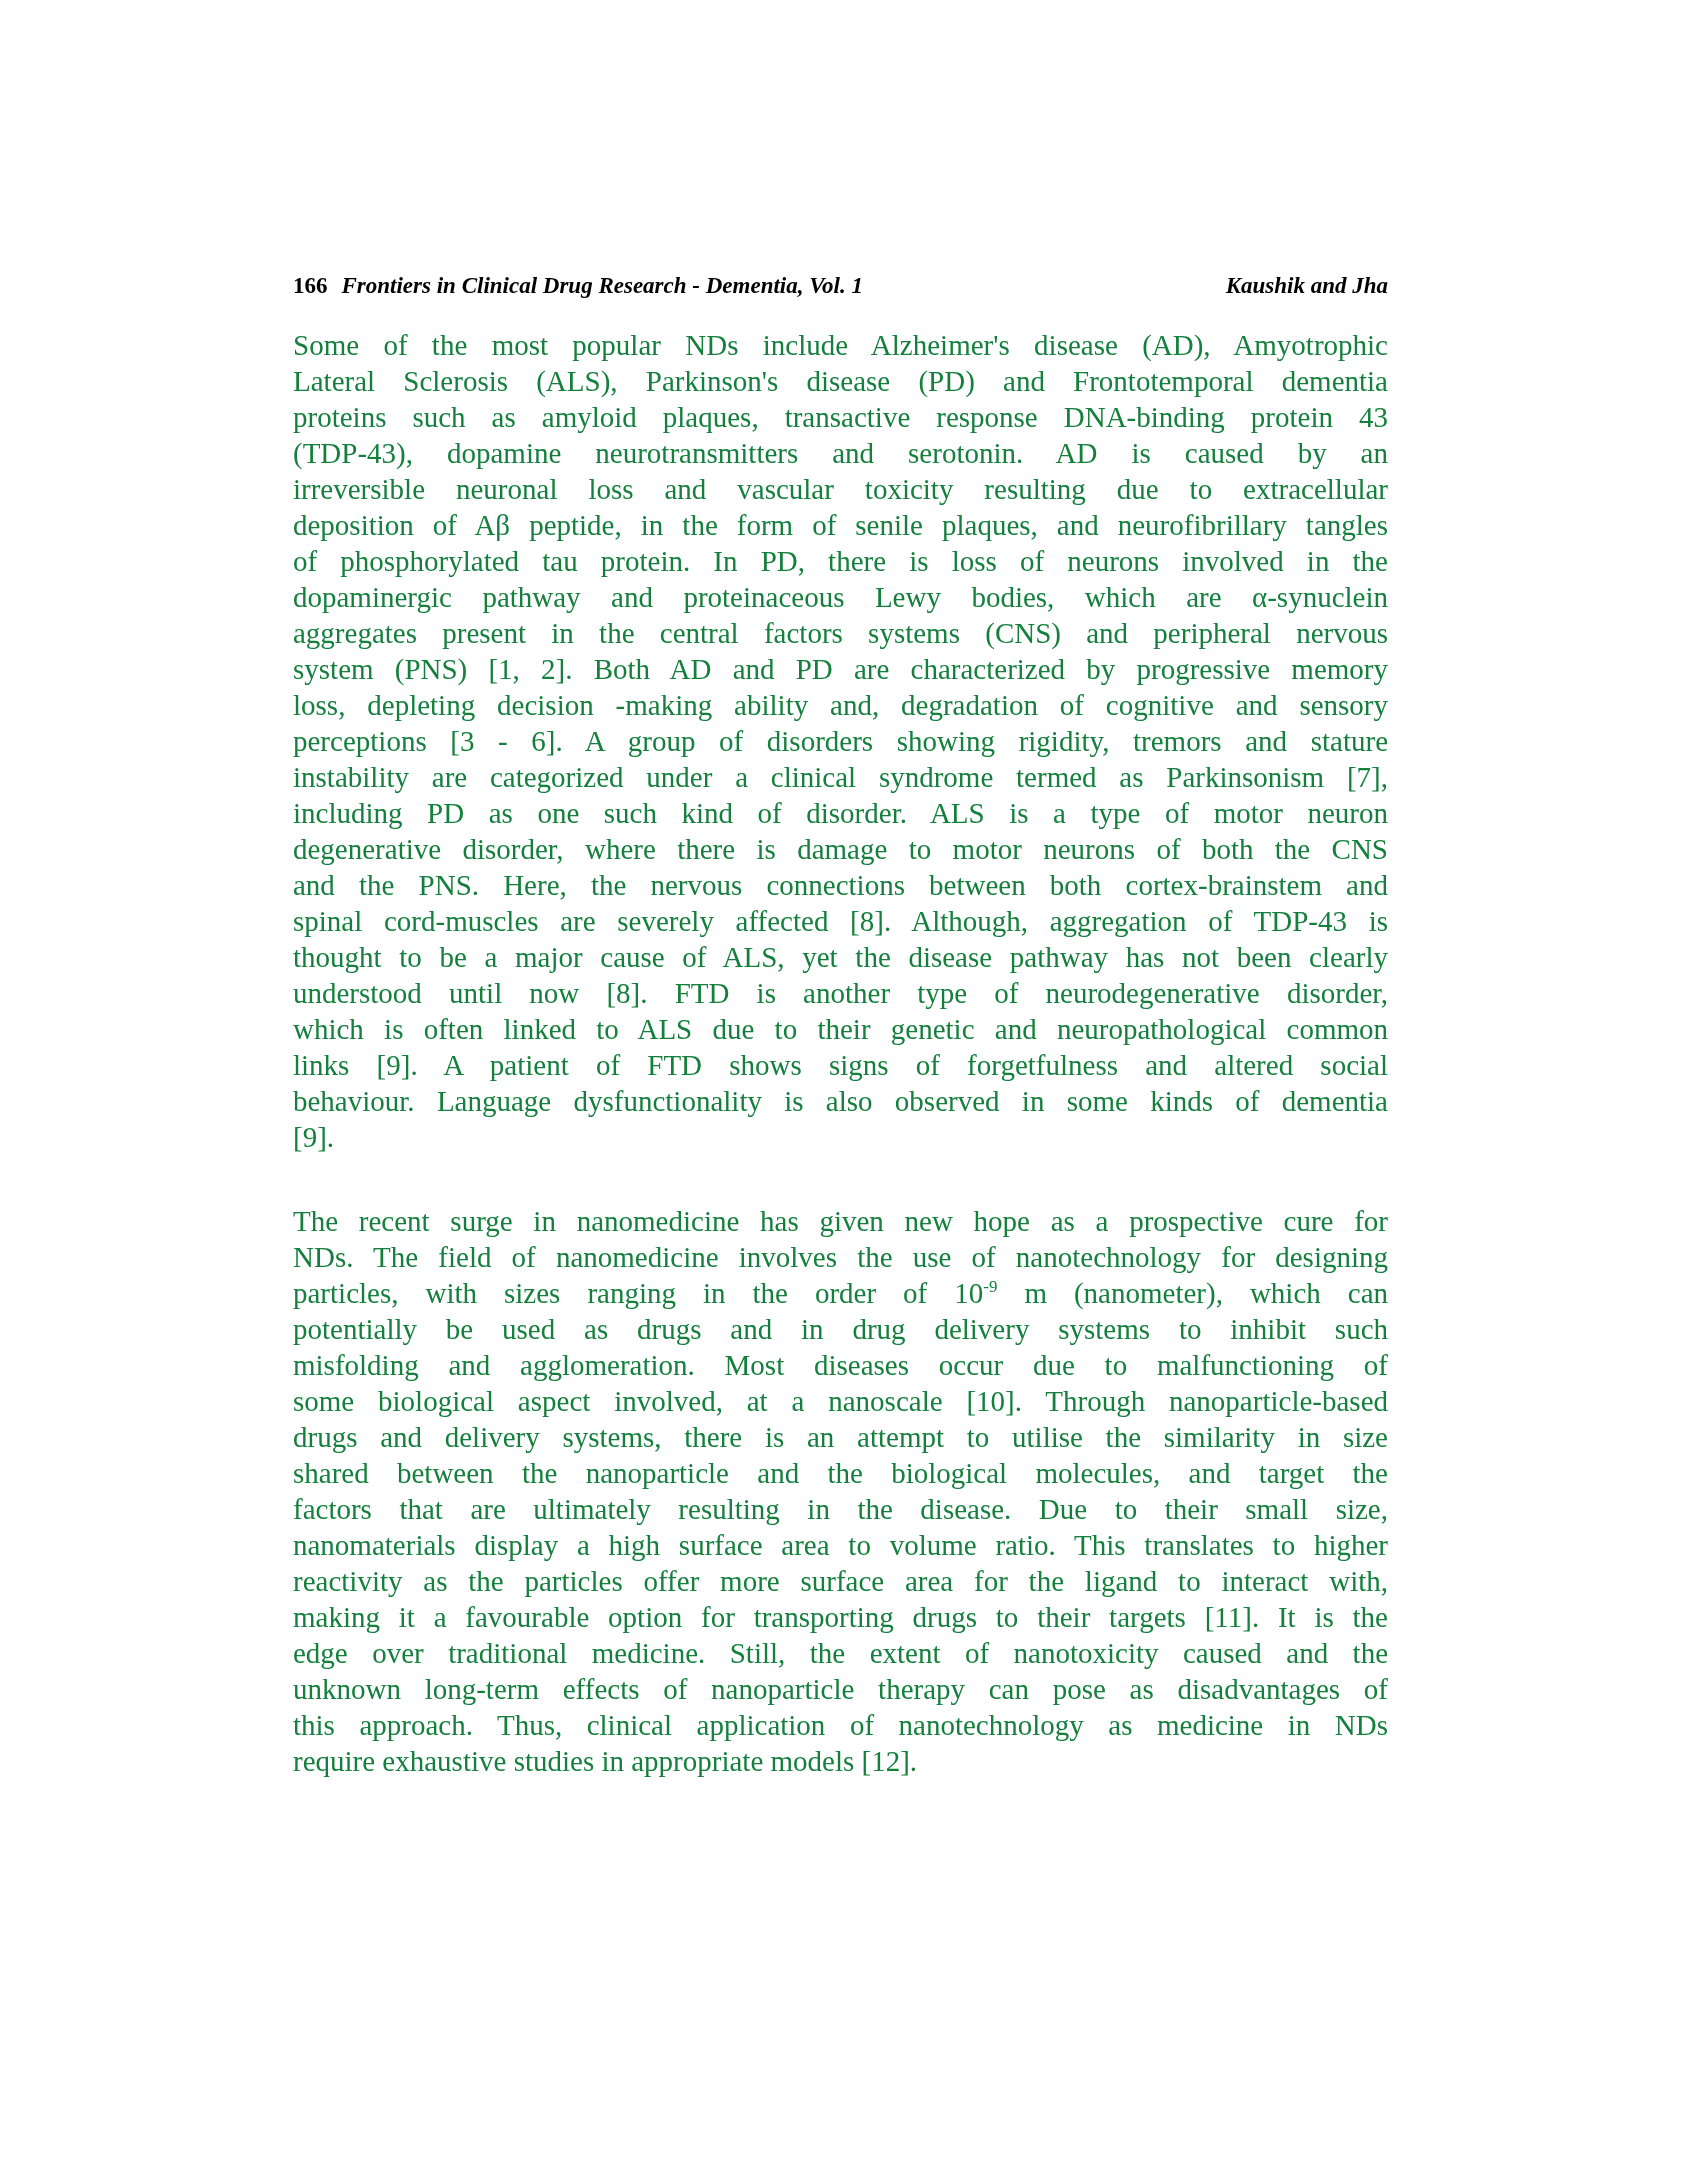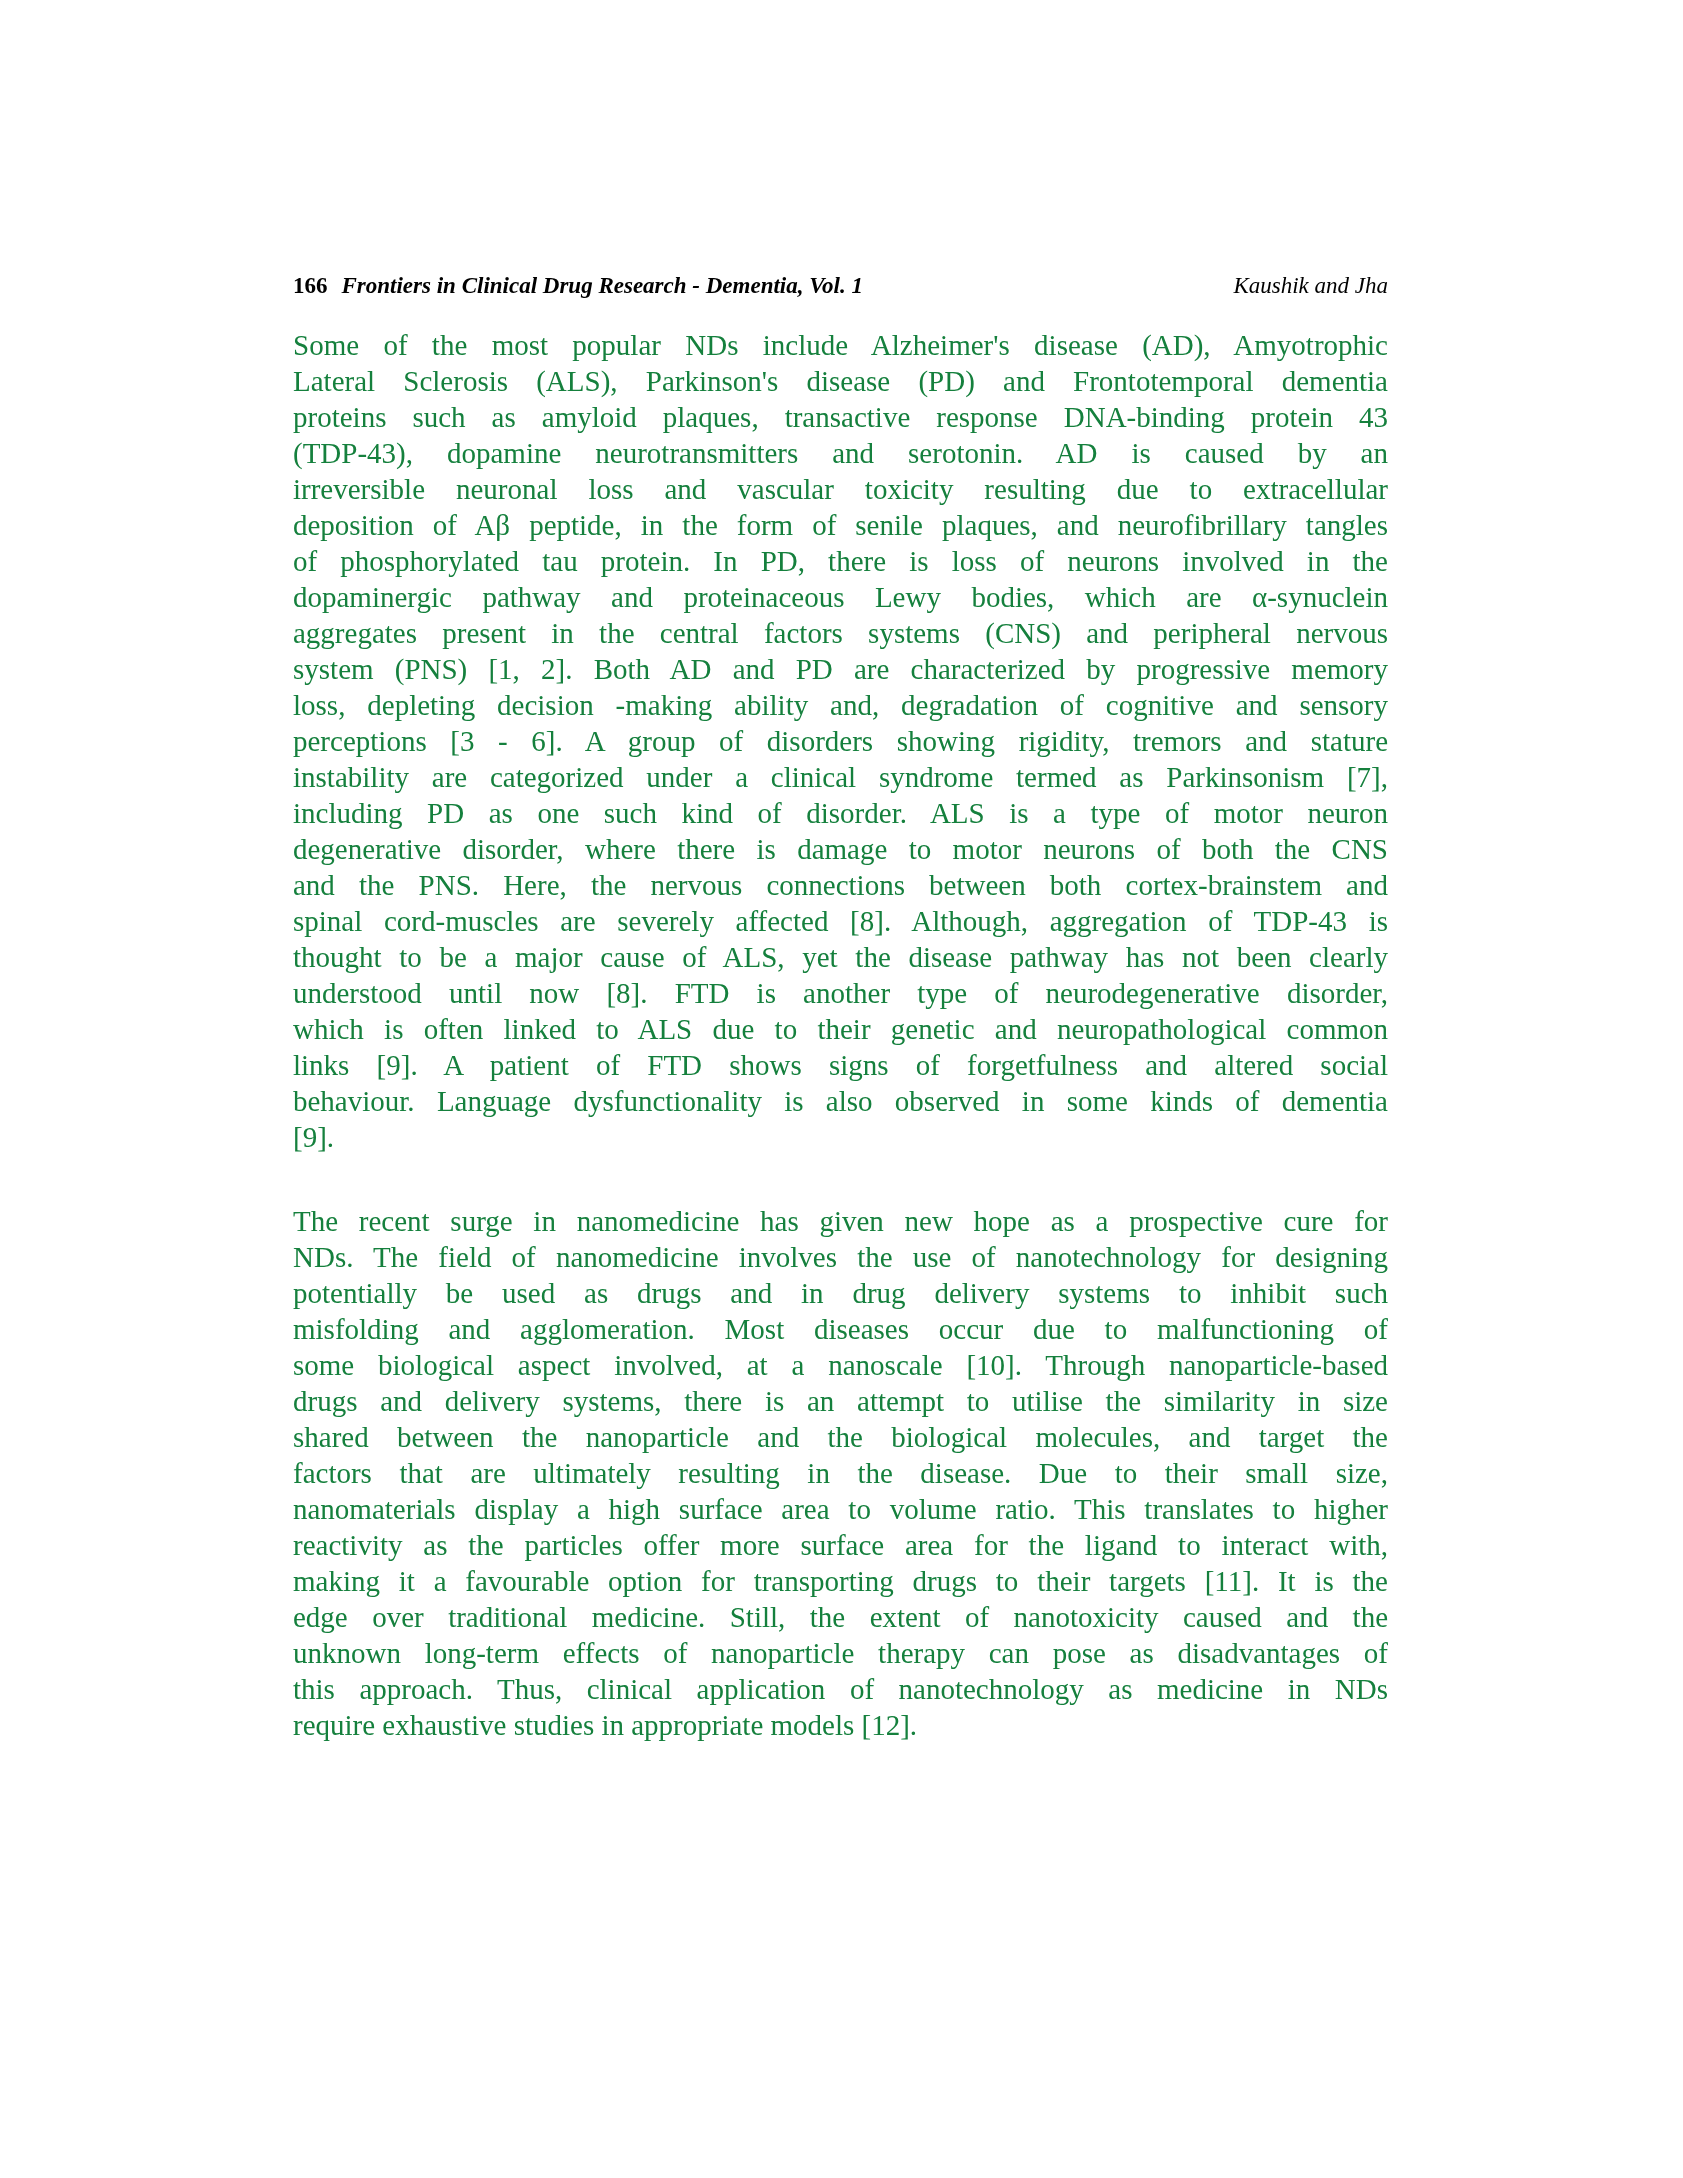--- a/index.html
+++ b/index.html
@@ -6,21 +6,21 @@
   body { width: 1683px; height: 2178px; position: relative; overflow: hidden; }
   .page { position: absolute; left: 0; top: 0; width: 1683px; height: 2178px; background: #fff; border-radius: 16px; }
   .running-header {
     position: absolute; left: 293px; top: 273px; width: 1095px; height: 32px;
     font-family: "Liberation Serif", serif; font-size: 23px; color: #000;
     display: flex; justify-content: space-between; align-items: baseline;
   }
   .running-header .left { white-space: nowrap; }
   .running-header .pg { font-weight: bold; margin-right: 14px; font-style: normal; }
   .running-header .jt { font-style: italic; font-weight: bold; }
-  .running-header .au { font-style: italic; font-weight: normal; }
+  .running-header .au { font-style: italic; font-weight: bold; }
   .body-text {
     position: absolute; left: 293px; top: 327px; width: 1095px;
     font-family: Liberation Serif, serif; font-size: 29px; line-height: 36px;
     color: #15803d; text-align: justify;
   }
   .body-text p { margin: 0; }
   .body-text p + p { margin-top: 48px; }
   .line { display: block; text-align: justify; text-align-last: justify; white-space: nowrap; height: 36px; }
   .line.last { text-align-last: left; }
   sup { font-size: 17px; line-height: 0; vertical-align: super; }
@@ -58,20 +58,21 @@
         <span class="line">thought to be a major cause of ALS, yet the disease pathway has not been clearly</span>
         <span class="line">understood until now [8]. FTD is another type of neurodegenerative disorder,</span>
         <span class="line">which is often linked to ALS due to their genetic and neuropathological common</span>
         <span class="line">links [9]. A patient of FTD shows signs of forgetfulness and altered social</span>
         <span class="line">behaviour. Language dysfunctionality is also observed in some kinds of dementia</span>
         <span class="line last">[9].</span>
       </p>
     <p id="para-1">
         <span class="line">The recent surge in nanomedicine has given new hope as a prospective cure for</span>
         <span class="line">NDs. The field of nanomedicine involves the use of nanotechnology for designing</span>
+        <span class="line">particles, with sizes ranging in the order of 10<sup>-9</sup> m (nanometer), which can</span>
         <span class="line">potentially be used as drugs and in drug delivery systems to inhibit such</span>
         <span class="line">misfolding and agglomeration. Most diseases occur due to malfunctioning of</span>
         <span class="line">some biological aspect involved, at a nanoscale [10]. Through nanoparticle-based</span>
         <span class="line">drugs and delivery systems, there is an attempt to utilise the similarity in size</span>
         <span class="line">shared between the nanoparticle and the biological molecules, and target the</span>
         <span class="line">factors that are ultimately resulting in the disease. Due to their small size,</span>
         <span class="line">nanomaterials display a high surface area to volume ratio. This translates to higher</span>
         <span class="line">reactivity as the particles offer more surface area for the ligand to interact with,</span>
         <span class="line">making it a favourable option for transporting drugs to their targets [11]. It is the</span>
         <span class="line">edge over traditional medicine. Still, the extent of nanotoxicity caused and the</span>

